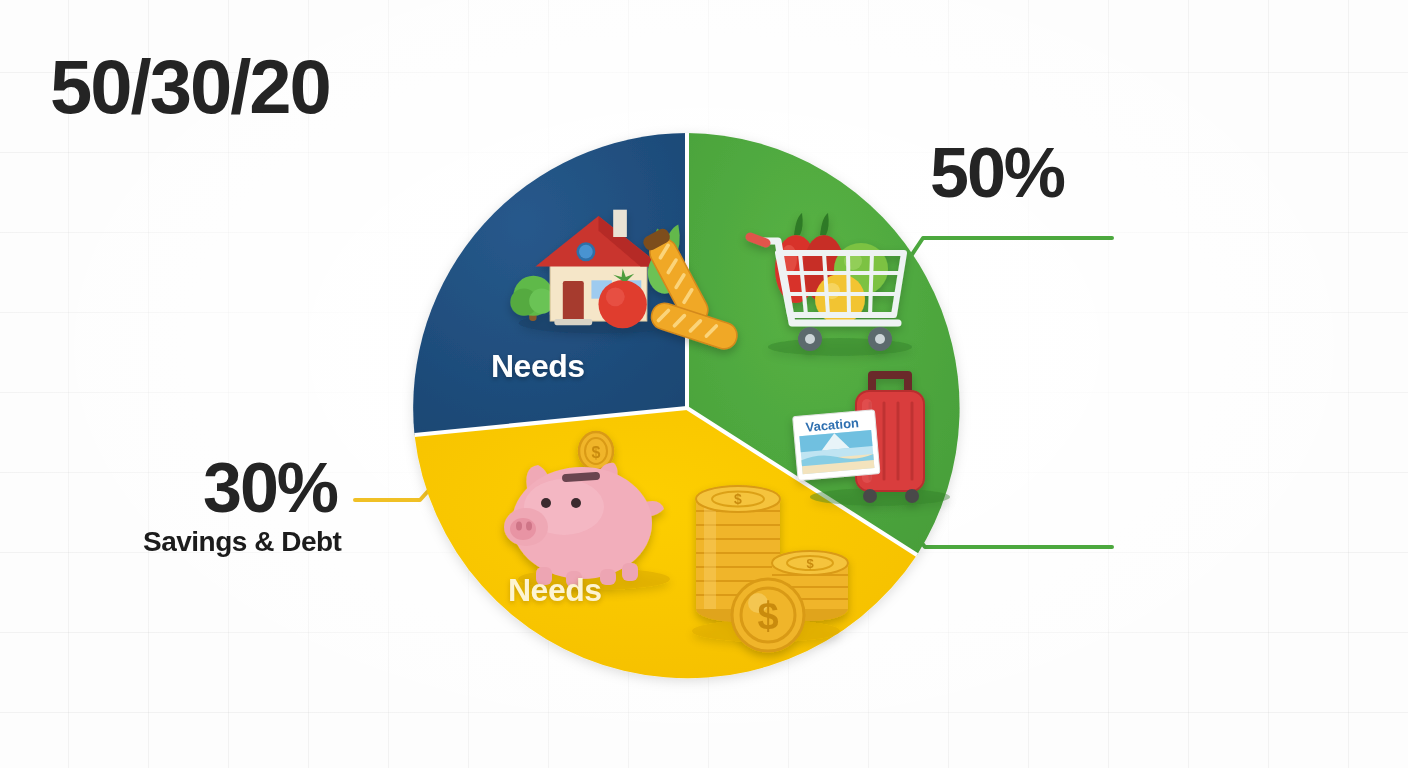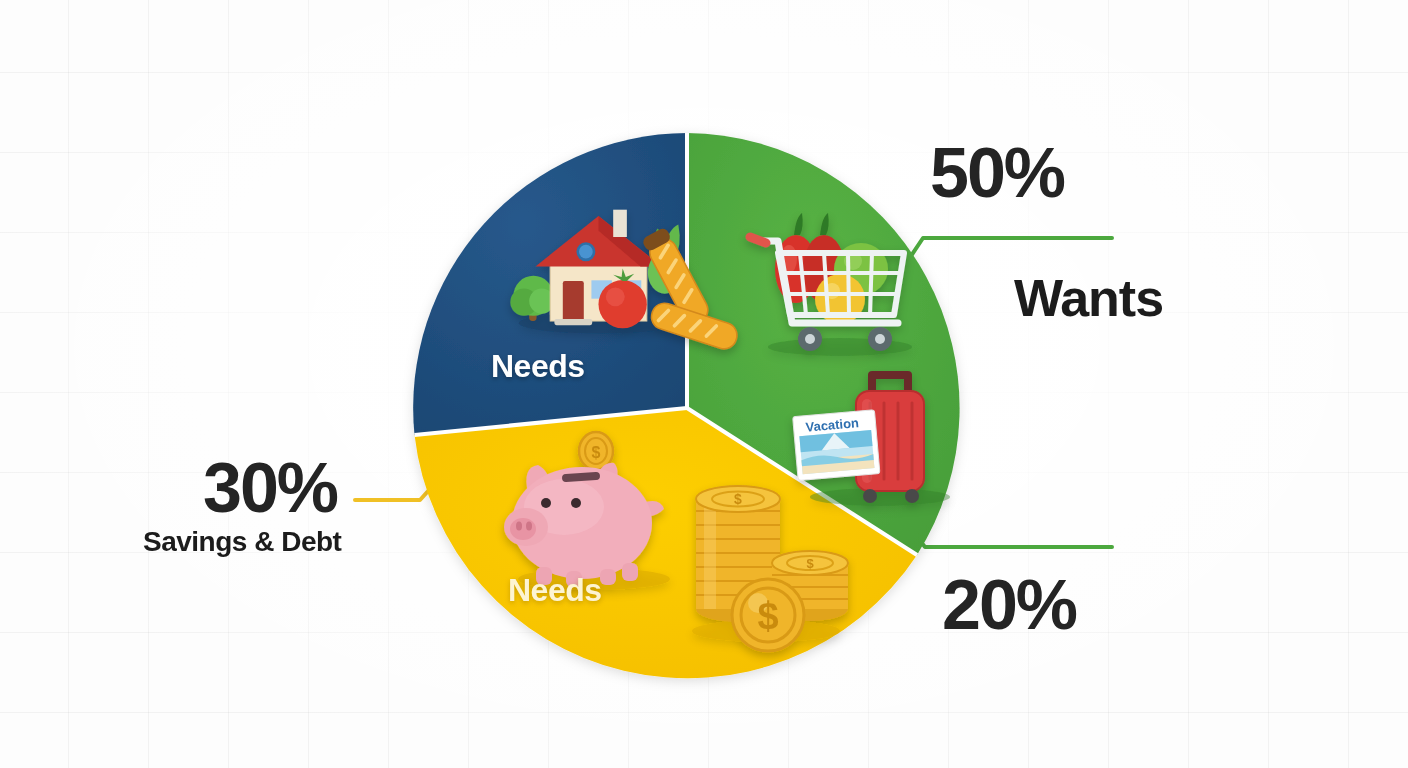--- a/index.html
+++ b/index.html
@@ -138,20 +138,21 @@
 </style>
 </head>
 <body>
 
 <div id="canvas">
 
   <div class="grid-layer"></div>
   <div class="vignette"></div>
 
   <div class="title-block">
+    <span class="title-main">50/30/20</span>
   </div>
 
   <svg class="leader-svg" viewBox="0 0 1408 768">
 
     <polyline points="905,265 923,238 1112,238" fill="none" stroke="#4ca83e" stroke-width="4" stroke-linecap="round" stroke-linejoin="round"></polyline>
 
     <polyline points="905,522 925,547 1112,547" fill="none" stroke="#4ca83e" stroke-width="4" stroke-linecap="round" stroke-linejoin="round"></polyline>
 
     <polyline points="355,500 420,500 447,470" fill="none" stroke="#f0c025" stroke-width="4" stroke-linecap="round" stroke-linejoin="round"></polyline>
   </svg>
@@ -382,22 +383,20 @@
           </g>
         </g>
       </g>
     </svg>
   </div>
 
   <div class="slice-label slice-label-needs-blue">Needs</div>
   <div class="slice-label slice-label-needs-yellow">Needs</div>
 
   <div class="callout-value value-50">50%</div>
-  <div class="callout-name name-wants">Wants</div>
-
-  <div class="callout-value value-20">20%</div>
+
 
   <div class="callout-value value-30">30%</div>
   <div class="callout-name-multiline name-savings">
     <div>Savings &amp; Debt</div>
   </div>
 
 </div>
 
 </body></html>

